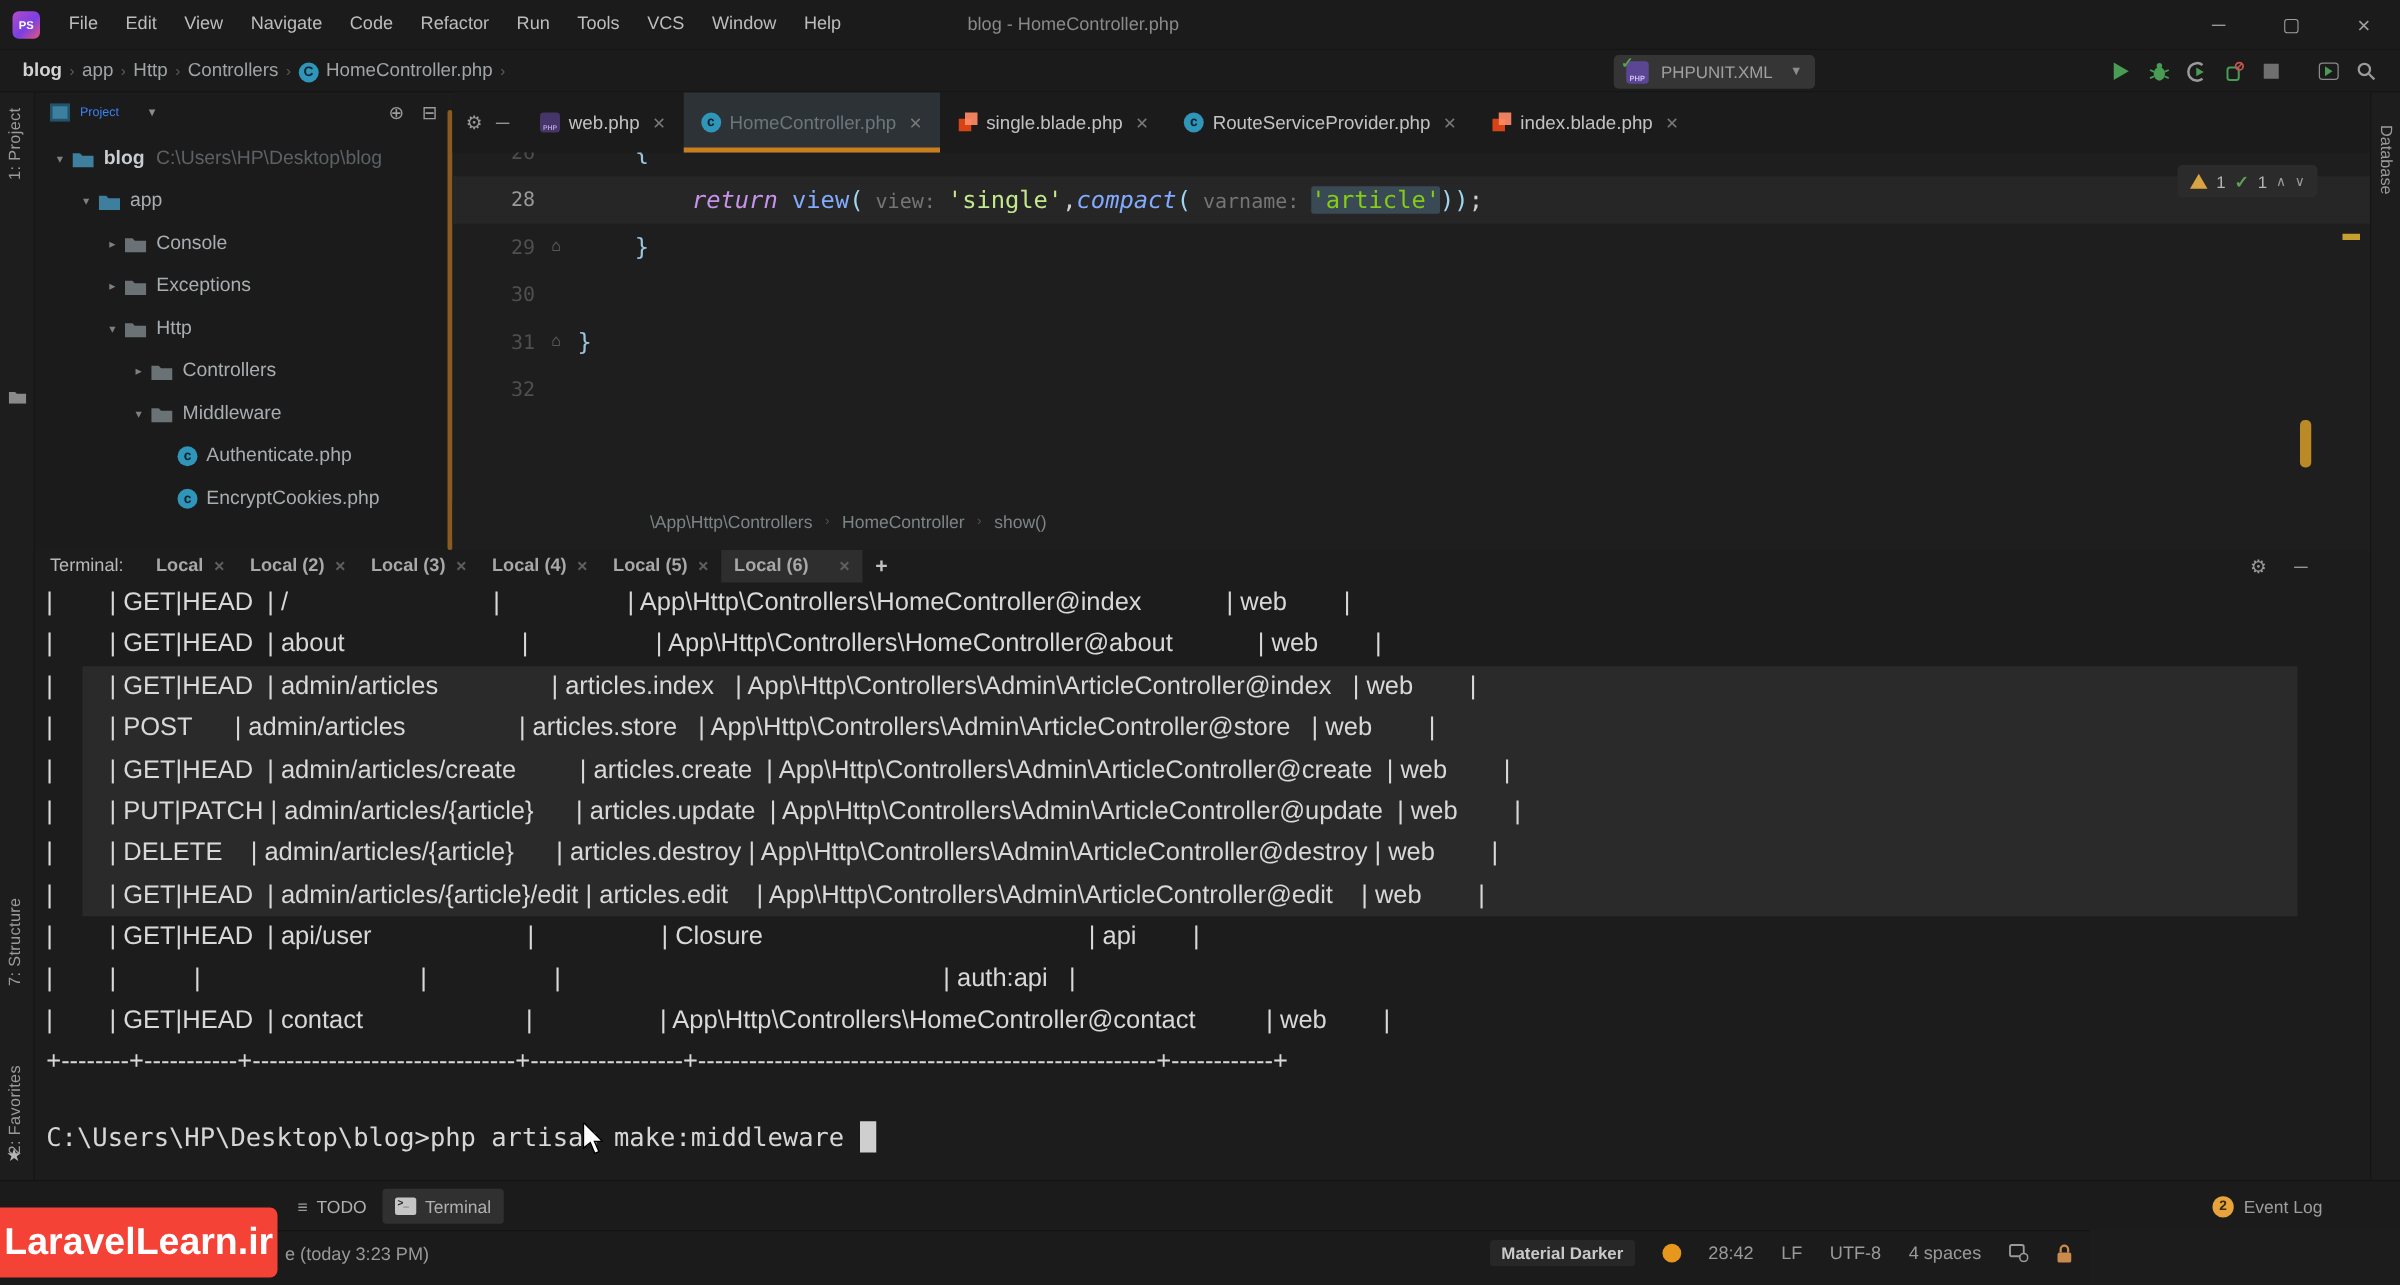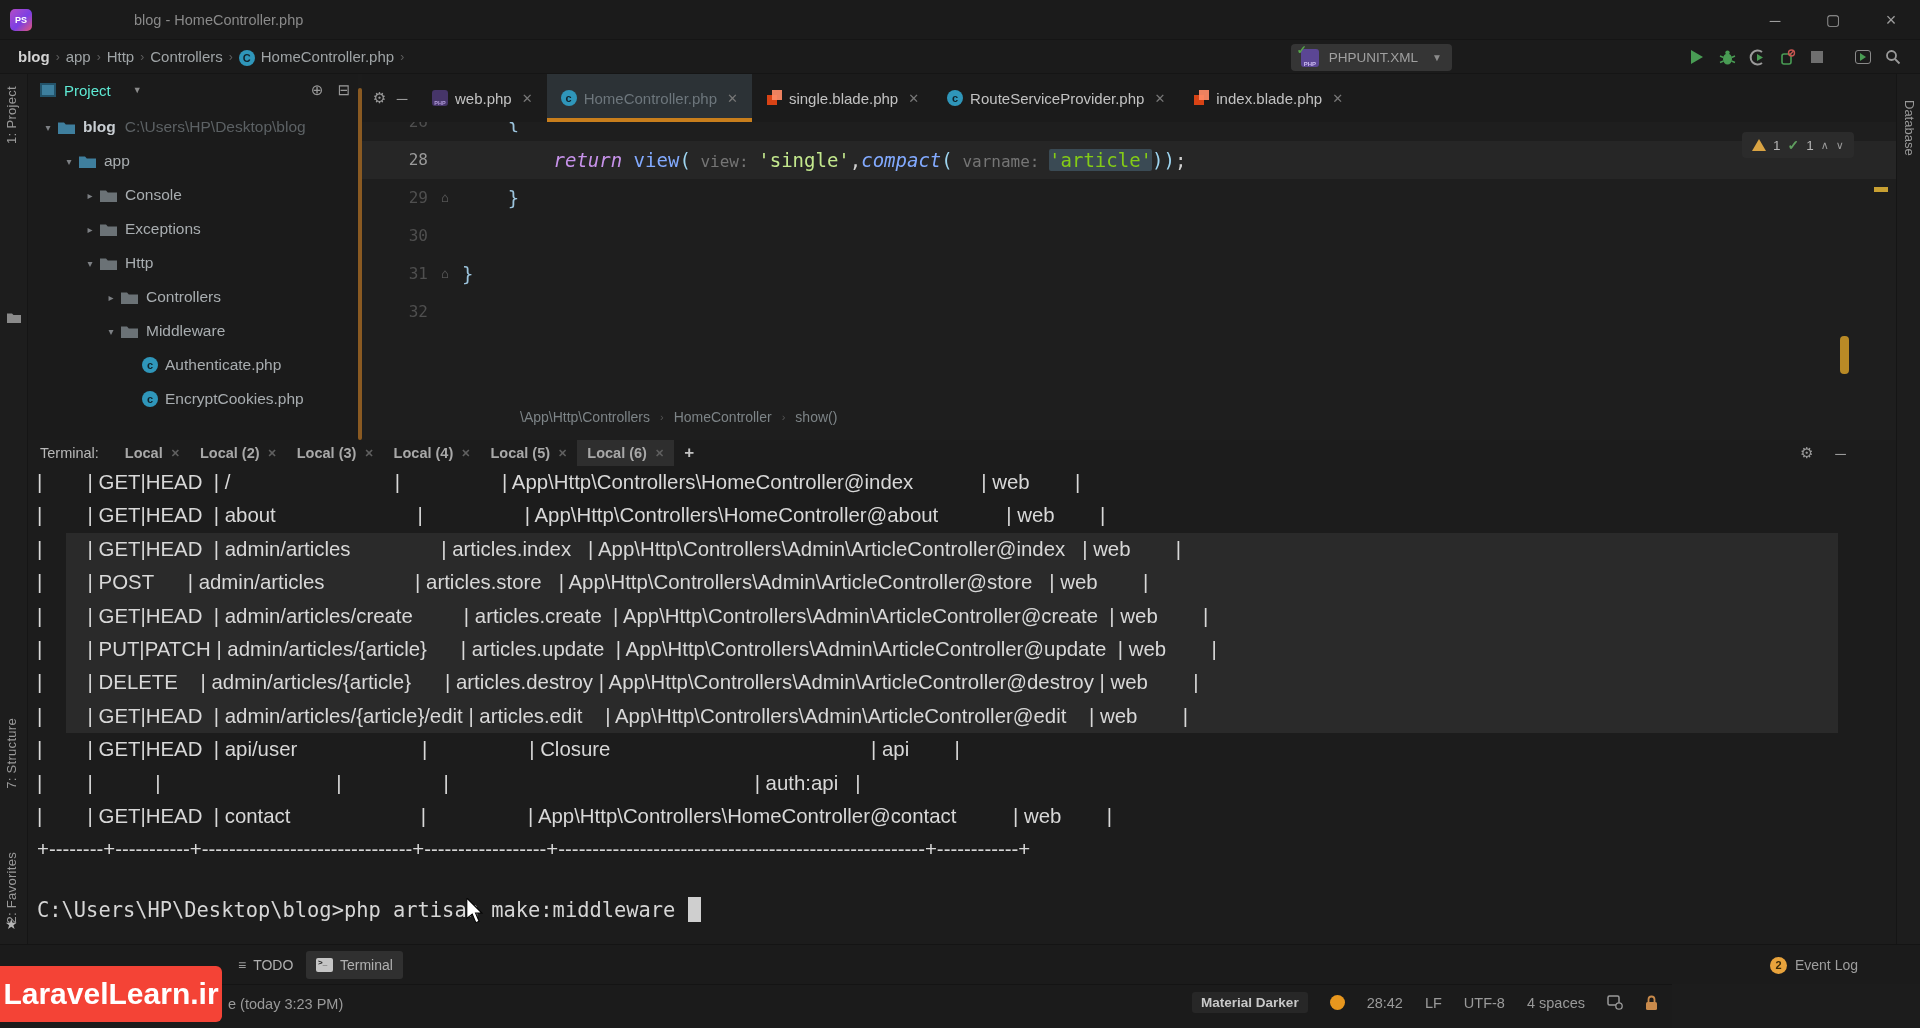--- a/index.html
+++ b/index.html
@@ -40,21 +40,21 @@
   .vlabel { position:absolute; left:4px; writing-mode:vertical-lr; transform:rotate(180deg); font-size:13px; color:#9a9a9a; letter-spacing:.3px; }
   .stripe-right { position:absolute; right:0; top:74px; width:24px; height:870px; background:#1d1d1d; border-left:1px solid #151515; }
   .vlabel-r { position:absolute; left:5px; top:26px; writing-mode:vertical-lr; font-size:13px; color:#9a9a9a; }
   .mini-folder { position:absolute; left:7px; top:238px; }
   .stripe-star { position:absolute; left:5px; top:842px; color:#b5b5b5; font-size:14px; }
 
   
   .project { position:absolute; left:28px; top:74px; width:330px; height:366px; background:#1b1b1b; overflow:hidden; }
   .proj-head { height:32px; display:flex; align-items:center; padding-left:12px; }
   .proj-win-ico { width:16px; height:14px; background:#3d7f9e; border:2px solid #23536a; margin-right:8px; }
-  .proj-title { font-size:15px; color:#5eead4; margin-right:22px; }
+  .proj-title { font-size:10px; color:#3b82f6; margin-right:22px; }
   .proj-head .dd-arrow { font-size:9px; }
   .proj-icons { position:absolute; right:8px; top:0; height:32px; display:flex; align-items:center; gap:14px; color:#9a9a9a; font-size:15px; }
   .tree { margin-top:4px; }
   .trow { height:34px; display:flex; align-items:center; font-size:15.5px; color:#a8adb0; white-space:nowrap; }
   .chev { width:16px; text-align:center; color:#7d8084; font-size:10px; flex:none; }
   .tico { margin:0 8px 0 2px; flex:none; }
   .tlabel.bold { font-weight:bold; color:#c8cdd2; }
   .textra { margin-left:9px; color:#5c6164; }
   .splitter { position:absolute; left:358px; top:88px; width:4px; height:352px; background:#8a5a22; border-radius:2px; }
 
@@ -101,21 +101,21 @@
   .stripe-mark2 { position:absolute; left:1478px; top:262px; width:9px; height:38px; background:#b98a26; border-radius:4px; }
 
   .ed-crumbs { position:absolute; left:0; top:328px; width:100%; height:30px; display:flex; align-items:center; padding-left:158px; font-size:14px; color:#7d8487; gap:10px; background:#1e1e1e; }
   .ed-crumbs .sep { color:#555; font-size:11px; }
 
   
   .terminal { position:absolute; left:28px; top:440px; width:1868px; height:504px; background:#1c1c1c; }
   .term-head { position:relative; height:26px; display:flex; align-items:center; padding-left:12px; font-size:14.5px; color:#a8a8a8; }
   .term-label { margin-right:16px; color:#b8b8b8; }
   .ttab { display:flex; align-items:center; padding:0 10px; height:26px; color:#a8a8a8;font-weight:bold; }
-  .ttab.active { background:#2e2e2e; }
+  .ttab.active { background:#2e2e2e;gap:16px; }
   .ttab .close { margin-left:8px; color:#5f5f5f; font-size:11px; }
   .ttab-add { margin-left:10px; color:#c2c2c2; font-size:17px; font-weight:bold; }
   .term-icons { position:absolute; right:50px; top:0; height:26px; display:flex; align-items:center; gap:22px; color:#9a9a9a; font-size:15px; }
   .term-sel { position:absolute; left:38px; top:93px; width:1772px; height:200px; background:#2a2a2a; }
   .term-pre { position:absolute; left:0; top:26px; padding-left:9px; font-family:Liberation Sans, sans-serif; font-size:20.4px; line-height:33.4px; color:#d8d8d8; white-space:pre; }
   .term-prompt { position:absolute; left:9px; top:458px; font-family:"DejaVu Sans Mono", monospace; font-size:20.4px; color:#d6d6d6; white-space:pre; }
   .tcursor { display:inline-block; width:13px; height:25px; background:#cfcfcf; vertical-align:middle; margin-top:-4px; }
 
   
   .toolbar-bottom { position:absolute; left:0; top:944px; width:1920px; height:40px; background:#1b1b1b; border-top:1px solid #141414; }
@@ -139,20 +139,33 @@
   .mouse-cursor { position:absolute; left:466px; top:898px; z-index:60; }
   svg { display:block; }
 </style>
 </head>
 <body>
 
 <div class="screen">
 
   <div class="titlebar">
     <div class="pslogo">PS</div>
+    <div class="menus" id="menus">
+        <div class="menu-item">File</div>
+        <div class="menu-item">Edit</div>
+        <div class="menu-item">View</div>
+        <div class="menu-item">Navigate</div>
+        <div class="menu-item">Code</div>
+        <div class="menu-item">Refactor</div>
+        <div class="menu-item">Run</div>
+        <div class="menu-item">Tools</div>
+        <div class="menu-item">VCS</div>
+        <div class="menu-item">Window</div>
+        <div class="menu-item">Help</div>
+      </div>
     <div class="win-title">blog - HomeController.php</div>
     <div class="winbtns">
       <div class="winbtn">─</div>
       <div class="winbtn">▢</div>
       <div class="winbtn" style="font-size:18px;">×</div>
     </div>
   </div>
 
   <div class="navbar">
     <div class="crumbs" id="crumbs">

